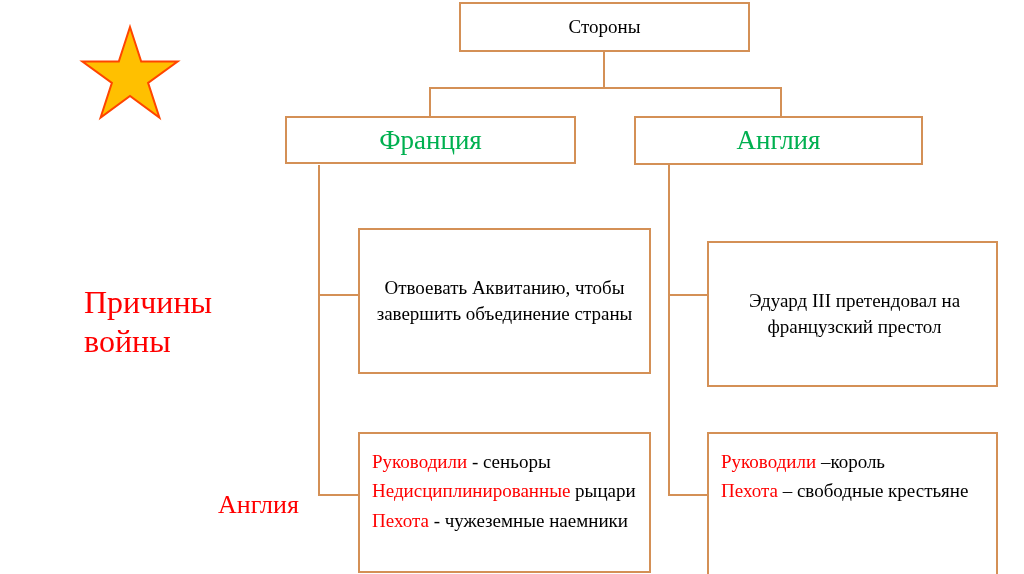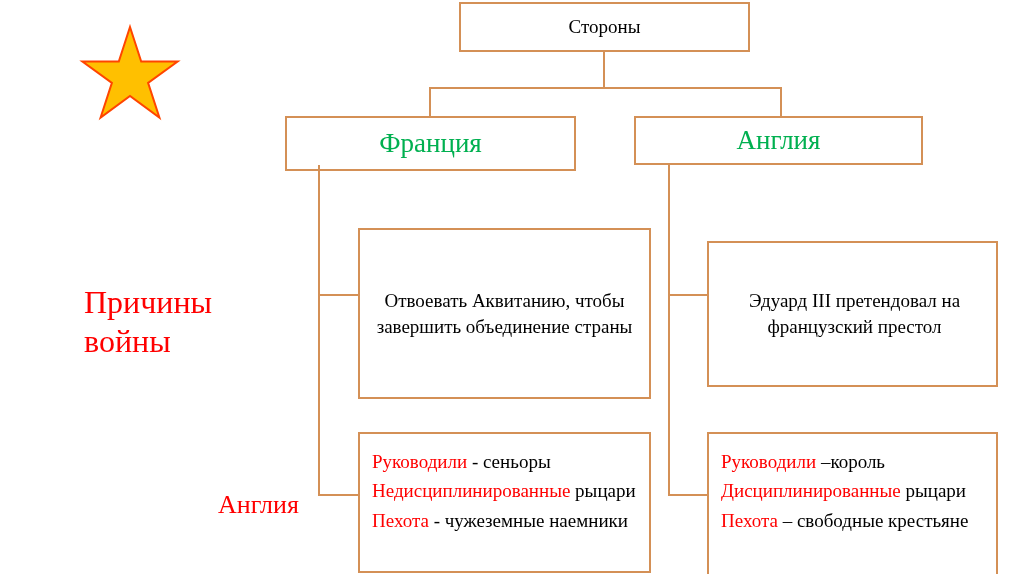--- a/index.html
+++ b/index.html
@@ -18,29 +18,29 @@
     border: 2px solid var(--box-border);
     background: #ffffff;
     display: flex;
     align-items: center;
     justify-content: center;
     text-align: center;
   }
 
   .root-box   { left: 459px; top: 2px;   width: 291px; height: 50px; font-size: 19px; }
   .branch-box { font-size: 27px; color: var(--green-text); }
-  .france-box  { left: 285px; top: 116px; width: 291px; height: 55px; }
+  .france-box  { left: 285px; top: 116px; width: 291px; height: 48px; }
   .england-box { left: 634px; top: 116px; width: 289px; height: 49px; }
 
   .cause-box {
     font-size: 19px;
     line-height: 1.35;
     padding: 10px 16px;
   }
-  .cause-france  { left: 358px; top: 228px; width: 293px; height: 171px; }
+  .cause-france  { left: 358px; top: 228px; width: 293px; height: 146px; }
   .cause-england { left: 707px; top: 241px; width: 291px; height: 146px; padding-left: 20px; }
 
   .army-box {
     display: block;
     font-size: 19px;
     padding: 10px 12px;
     text-align: left;
   }
   .army-france  { left: 358px; top: 432px; width: 293px; height: 141px; }
   .army-england { left: 707px; top: 432px; width: 291px; height: 181px; }
@@ -107,21 +107,20 @@
     <span>Эдуард III претендовал на французский престол</span>
   </div>
 
   <div class="box army-box army-france">
     <p class="army-p"><span class="red">Руководили</span><span> - сеньоры</span></p>
     <p class="army-p"><span class="red">Недисциплинированные</span><span> рыцари</span></p>
     <p class="army-p"><span class="red">Пехота</span><span> - чужеземные наемники</span></p>
   </div>
   <div class="box army-box army-england">
     <p class="army-p"><span class="red">Руководили</span><span> –король</span></p>
-    <p class="army-p"><span class="red">Дисциплинированные</span><span> рыцари</span></p>
     <p class="army-p"><span class="red">Пехота</span><span> – свободные крестьяне</span></p>
   </div>
 
   <div class="line" style="left:603px; top:52px;  width:2px;   height:37px;"></div>
   <div class="line" style="left:429px; top:87px;  width:353px; height:2px;"></div>
   <div class="line" style="left:429px; top:87px;  width:2px;   height:29px;"></div>
   <div class="line" style="left:780px; top:87px;  width:2px;   height:29px;"></div>
   <div class="line" style="left:318px; top:165px; width:2px;   height:331px;"></div>
   <div class="line" style="left:318px; top:294px; width:40px;  height:2px;"></div>
   <div class="line" style="left:318px; top:494px; width:40px;  height:2px;"></div>

